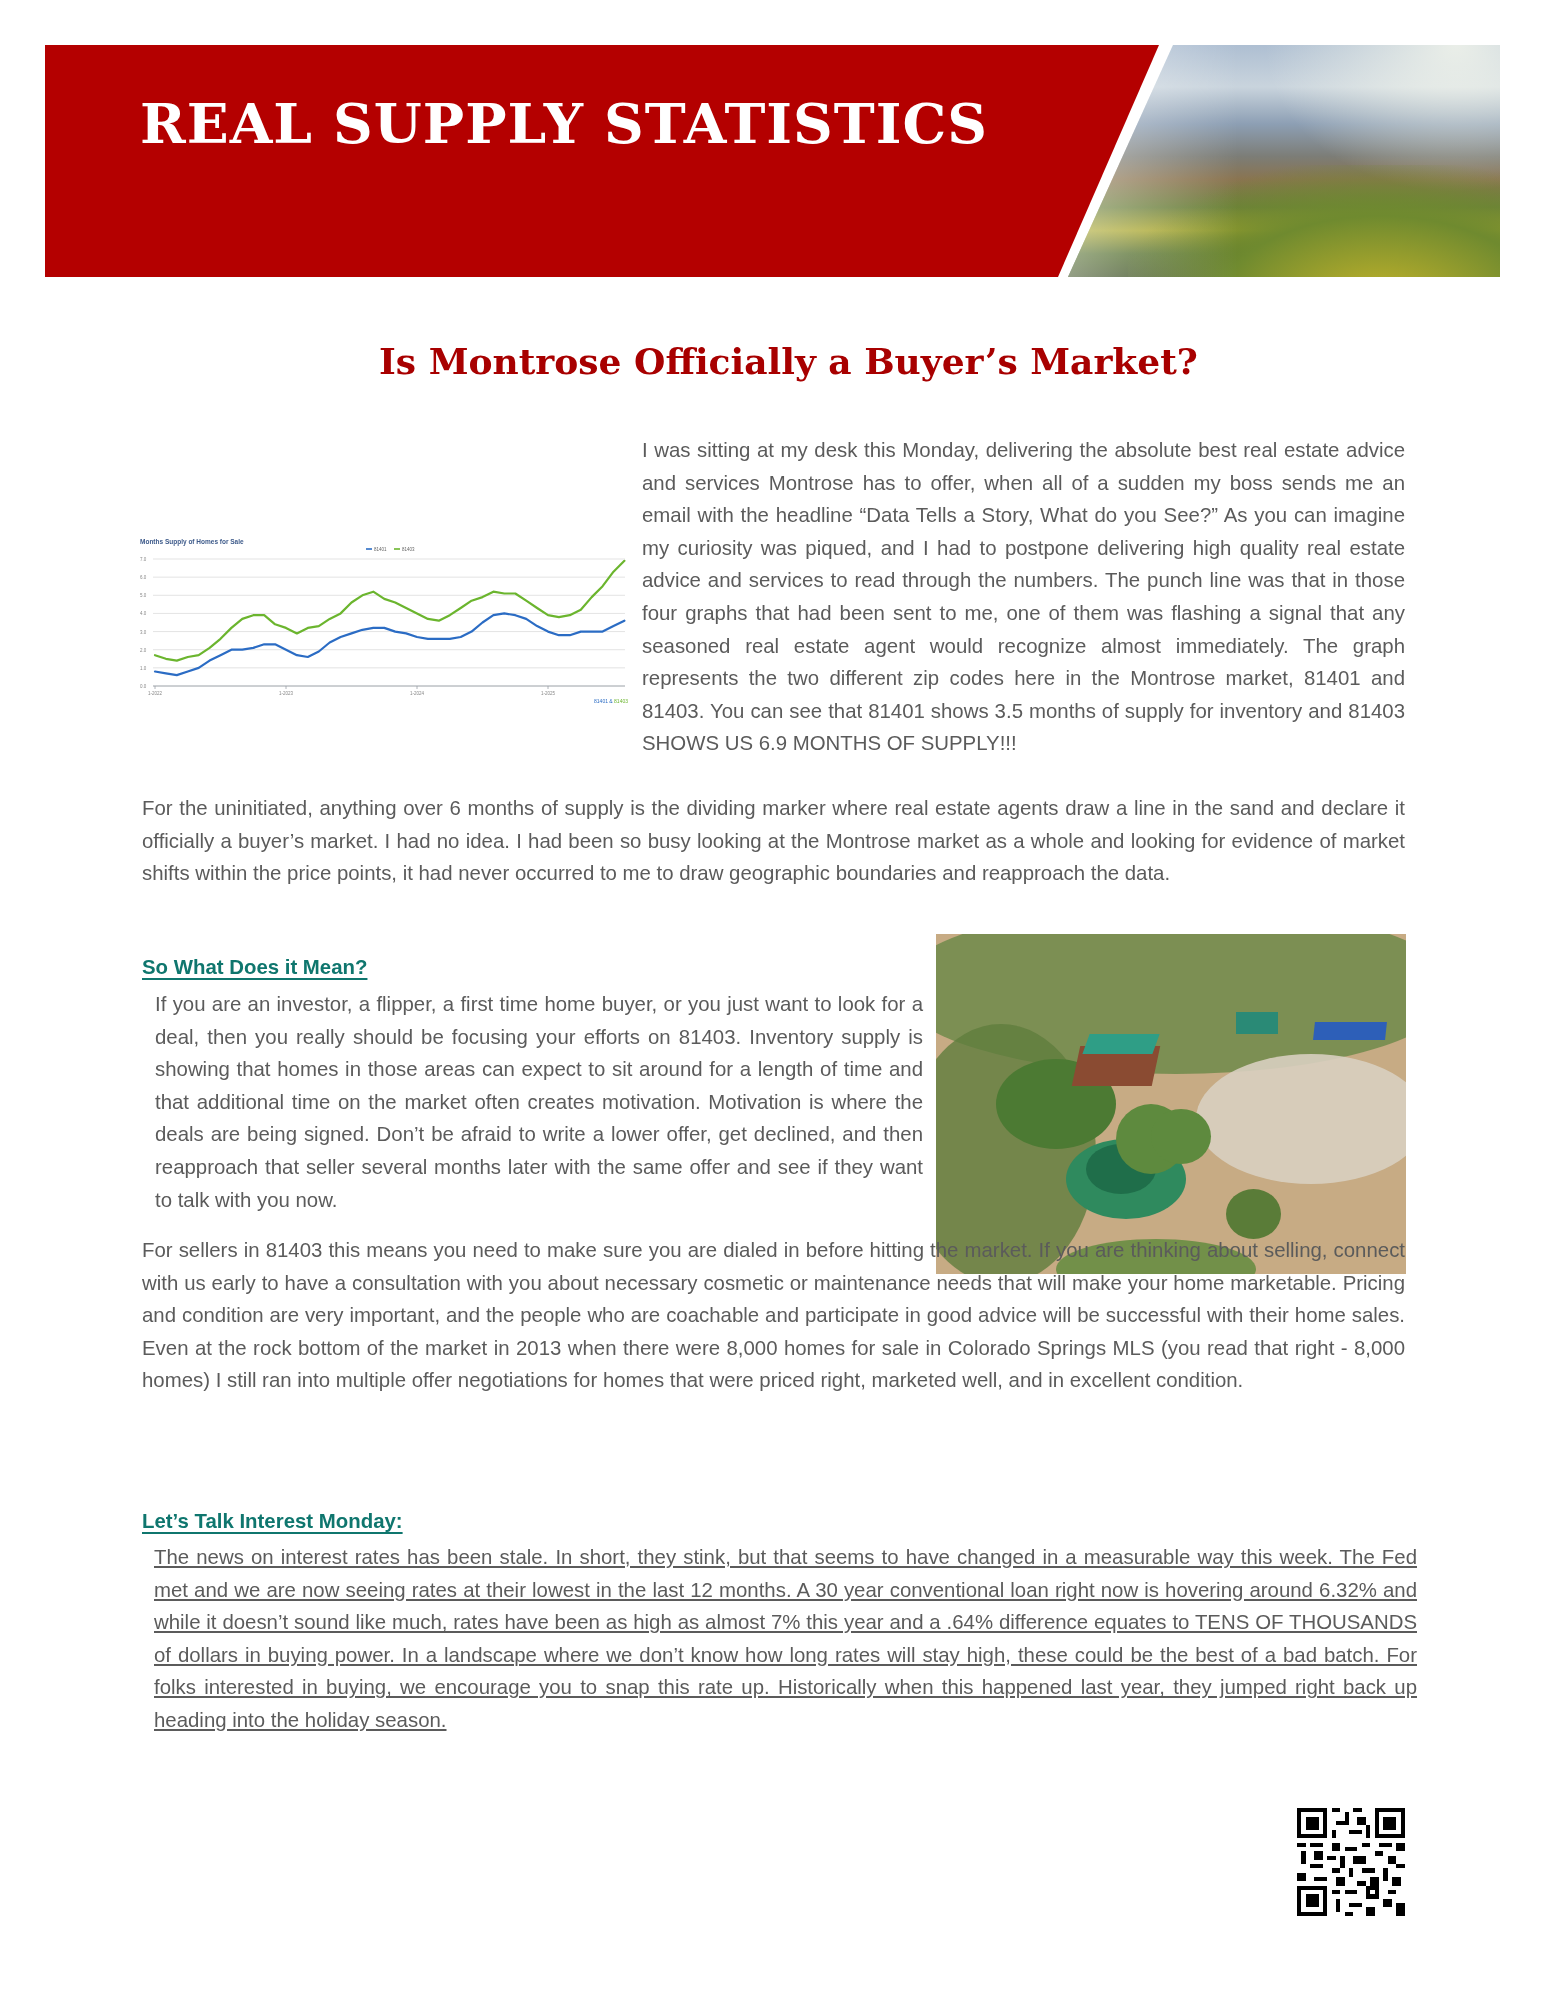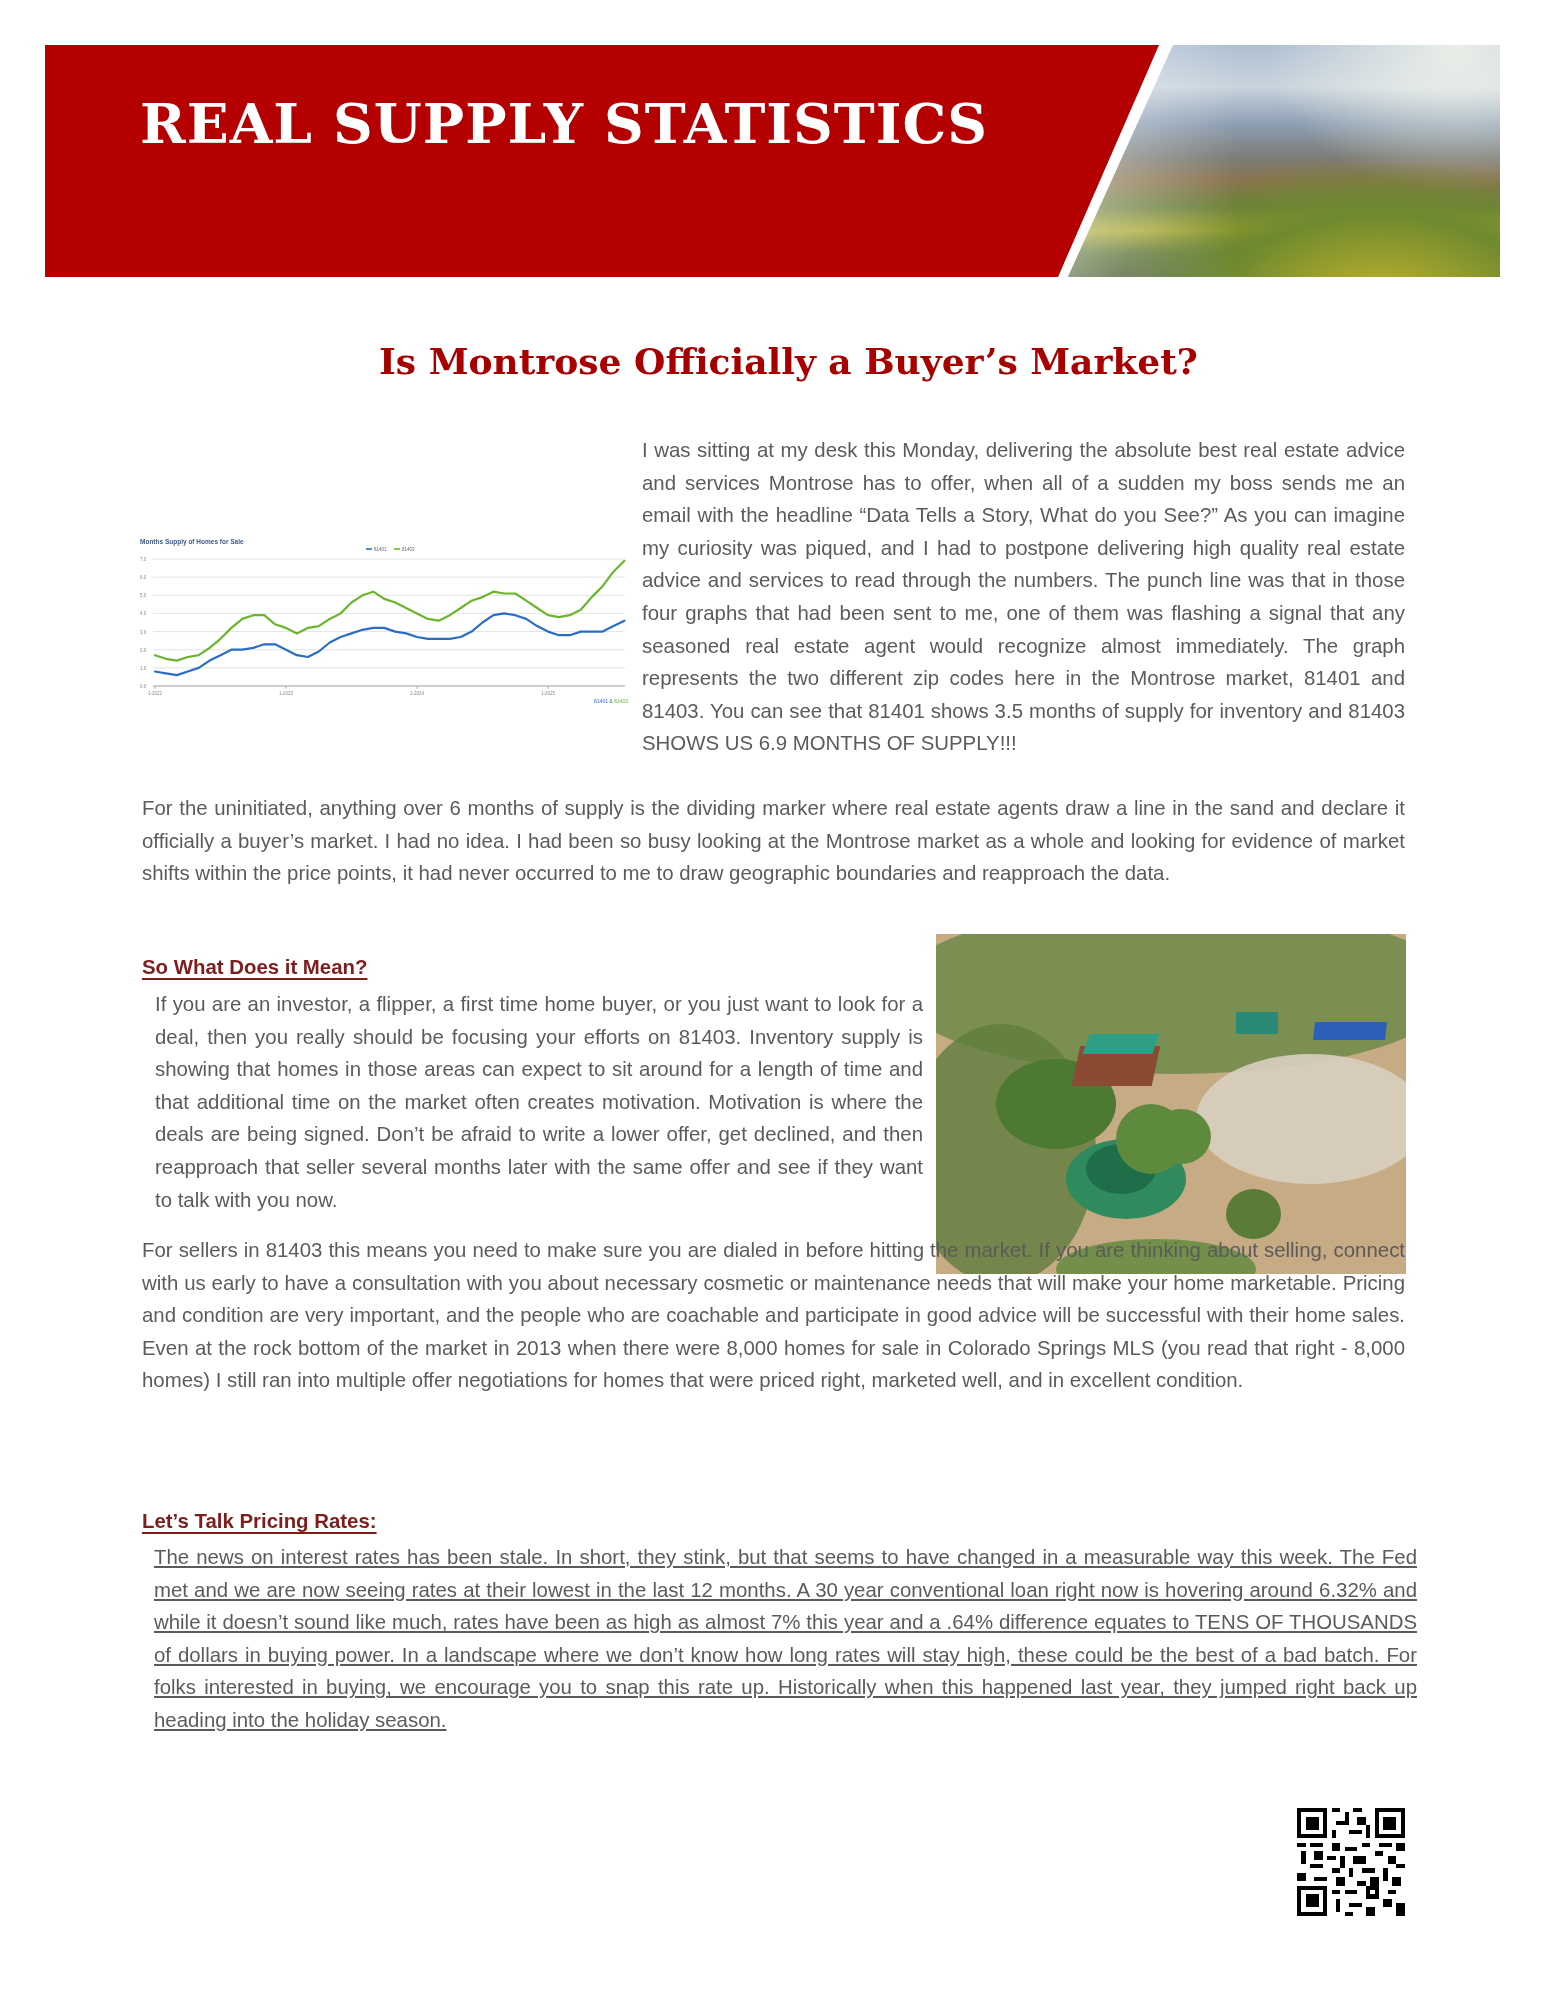--- a/index.html
+++ b/index.html
@@ -28,21 +28,21 @@
   .article-title { position: absolute; left: 0; width: 1545px; top: 340px; margin: 0; text-align: center;
                    font-family: "DejaVu Serif", "Liberation Serif", serif; font-weight: bold;
                    font-size: 36px; color: #a80000; padding-left: 16px; }
 
   
   .para { position: absolute; margin: 0; font-size: 20.4px; line-height: 32.6px; text-align: justify;
           color: #5b5b5b; }
   .p1a { left: 642px; top: 434px; width: 763px; }
   .p1b { left: 142px; top: 792px; width: 1263px; }
   .subhead { position: absolute; left: 142px; margin: 0; font-size: 20.4px; font-weight: bold;
-             color: #7f1d1d; text-decoration: underline; text-underline-offset: 4px; }
+             color: #0f766e; text-decoration: underline; text-underline-offset: 4px; }
   .sh1 { top: 956px; }
   .p2 { left: 136px; top: 988px; width: 768px; margin-left: 19px; }
   .p3 { left: 142px; top: 1234px; width: 1263px; }
   .sh2 { top: 1510px; }
   .p4 { left: 154px; top: 1541px; width: 1263px; text-decoration: underline; }
 
   
   .chart { position: absolute; left: 138px; top: 530px; width: 492px; height: 175px; }
 
   
@@ -133,21 +133,21 @@
   <div class="blob" style="left:290px;top:255px;width:55px;height:50px;background:#5a7c38"></div>
   <div class="blob" style="left:120px;top:305px;width:200px;height:60px;background:#5d8a3b;opacity:.8"></div>
   <div style="position:absolute;left:140px;top:112px;width:80px;height:40px;background:#8a4b32;transform:skewX(-12deg)"></div>
   <div style="position:absolute;left:150px;top:100px;width:70px;height:20px;background:#2f9e86;transform:skewX(-20deg)"></div>
   <div style="position:absolute;left:300px;top:78px;width:42px;height:22px;background:#2a8a76"></div>
   <div style="position:absolute;left:378px;top:88px;width:72px;height:18px;background:#2d5fb8;transform:skewX(-6deg)"></div>
 </div>
 
 <p class="para p3">For sellers in 81403 this means you need to make sure you are dialed in before hitting the market. If you are thinking about selling, connect with us early to have a consultation with you about necessary cosmetic or maintenance needs that will make your home marketable. Pricing and condition are very important, and the people who are coachable and participate in good advice will be successful with their home sales. Even at the rock bottom of the market in 2013 when there were 8,000 homes for sale in Colorado Springs MLS (you read that right - 8,000 homes) I still ran into multiple offer negotiations for homes that were priced right, marketed well, and in excellent condition.</p>
 
-<h3 class="subhead sh2">Let’s Talk Pricing Rates:</h3>
+<h3 class="subhead sh2">Let’s Talk Interest Monday:</h3>
 <p class="para p4">The news on interest rates has been stale. In short, they stink, but that seems to have changed in a measurable way this week. The Fed met and we are now seeing rates at their lowest in the last 12 months. A 30 year conventional loan right now is hovering around 6.32% and while it doesn’t sound like much, rates have been as high as almost 7% this year and a .64% difference equates to TENS OF THOUSANDS of dollars in buying power. In a landscape where we don’t know how long rates will stay high, these could be the best of a bad batch. For folks interested in buying, we encourage you to snap this rate up. Historically when this happened last year, they jumped right back up heading into the holiday season.</p>
 
 <div class="qr" aria-label="qr-code">
   <svg width="108" height="108" viewBox="0 0 25 25" xmlns="http://www.w3.org/2000/svg" shape-rendering="crispEdges">
     <rect width="25" height="25" fill="#fff"></rect>
     <g fill="#000">
       <rect x="0" y="0" width="7" height="7"></rect>
         <rect x="1" y="1" width="5" height="5" fill="#fff"></rect>
         <rect x="2" y="2" width="3" height="3"></rect>
       <rect x="18" y="0" width="7" height="7"></rect>

